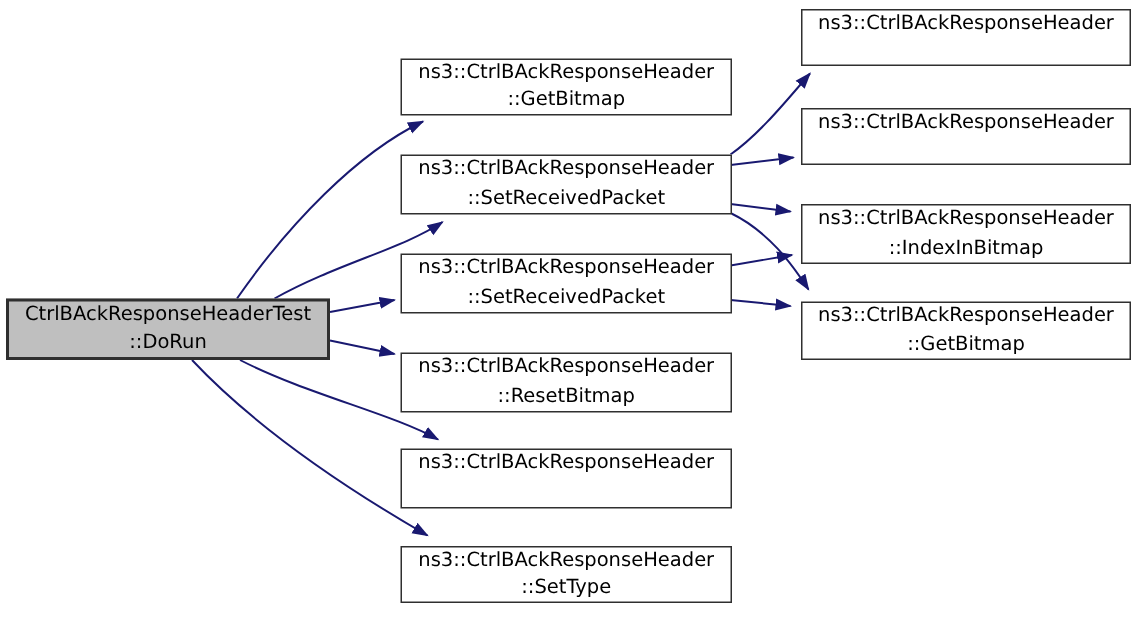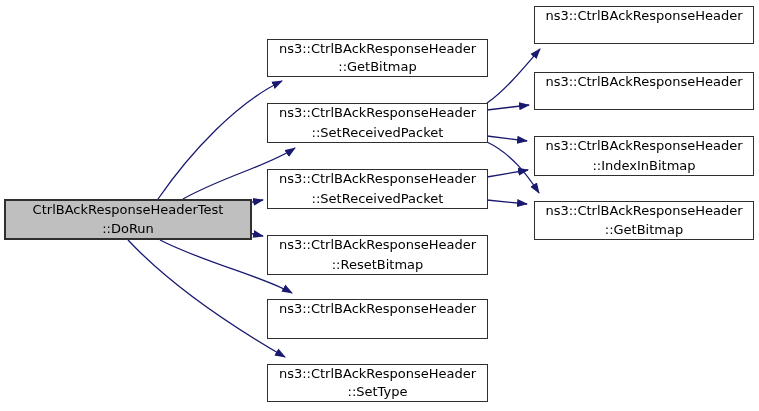--- a/index.html
+++ b/index.html
@@ -28,21 +28,21 @@
     text-align:center;
     white-space:nowrap;
     cursor:pointer;
   }
   .node.current{
     background:var(--highlight-fill,#bfbfbf);
     border:2px solid var(--node-border,#2f2f2f);
     cursor:default;
   }
   
-  #n-dorun{left:4px;top:199px;width:248px;height:41px;}
+  #n-dorun{left:4px;top:199px;width:216px;height:41px;}
   .mid{left:267px;width:221px;}
   .right{left:534px;width:220px;}
   #n-getbitmap{top:39px;height:38px;}
   #n-ispacketreceived{top:103px;height:40px;}
   #n-setreceivedpacket{top:169px;height:40px;}
   #n-resetbitmap{top:235px;height:40px;}
   #n-setstartingsequence{top:299px;height:40px;}
   #n-settype{top:364px;height:38px;}
   #n-getacktype{top:6px;height:38px;}
   #n-gettidinfo{top:72px;height:38px;}

